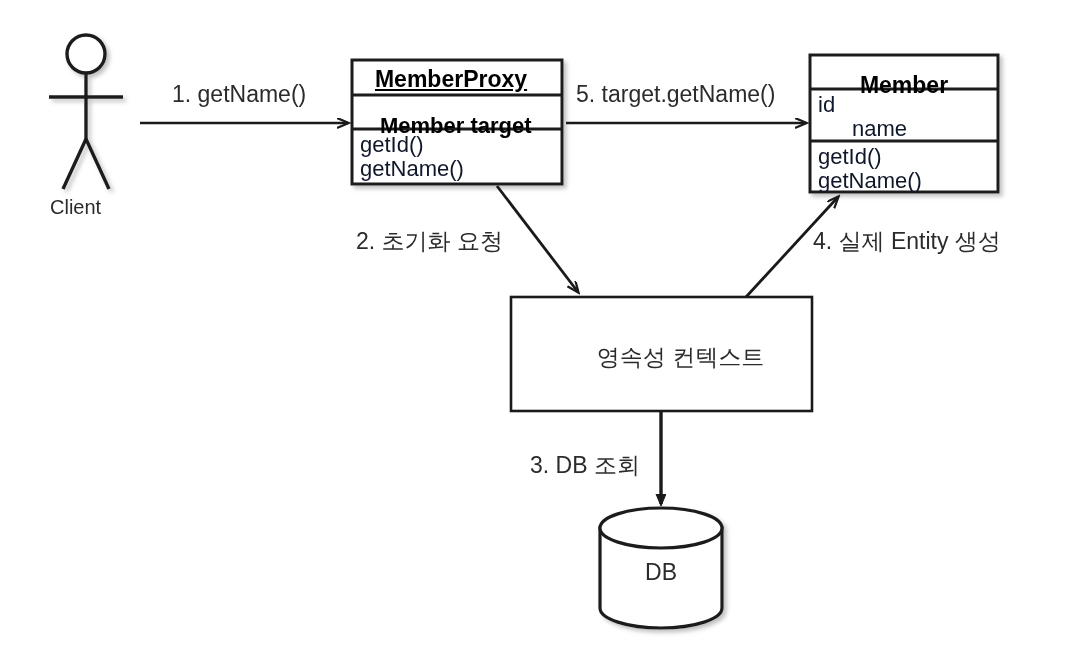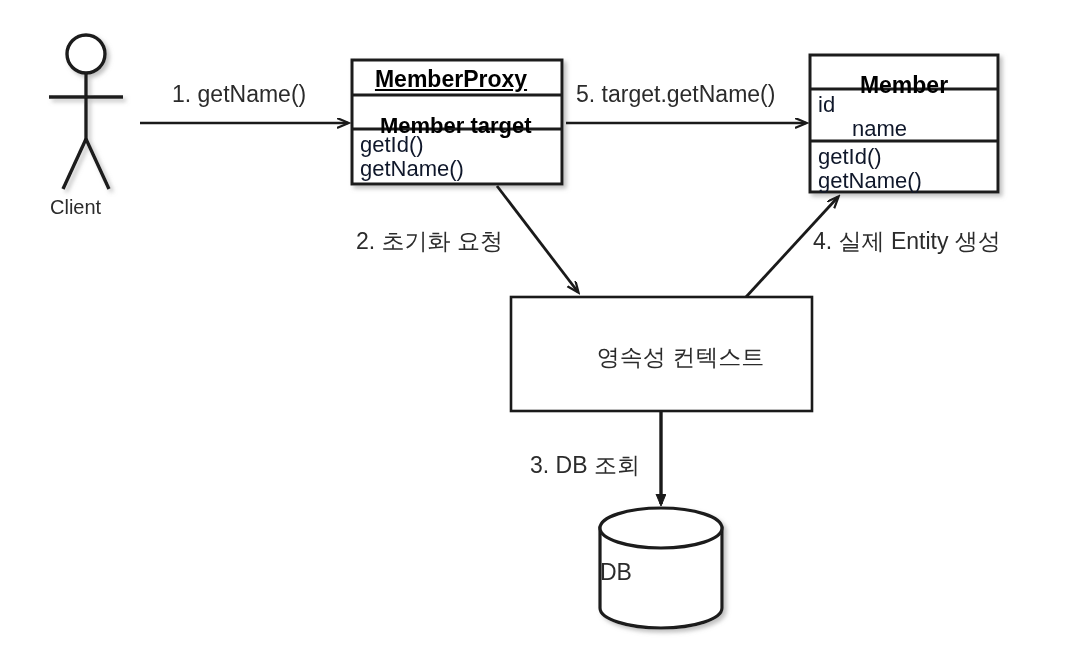--- a/index.html
+++ b/index.html
@@ -128,21 +128,21 @@
   <div class="cls-attr" style="left:360px; top:156px;">getName()</div>
 
   <div class="cls-title" style="left:810px; top:72px; width:188px;">Member</div>
   <div class="cls-attr" style="left:818px; top:92px;">id</div>
   <div class="cls-attr" style="left:852px; top:116px;">name</div>
   <div class="cls-attr" style="left:818px; top:144px;">getId()</div>
   <div class="cls-attr" style="left:818px; top:168px;">getName()</div>
 
   <div class="lbl lbl-ctx" style="left:511px; top:342px; width:339px; text-align:center;">영속성 컨텍스트</div>
 
-  <div class="lbl lbl-db" style="left:600px; top:559px; width:122px; ">DB</div>
+  <div class="lbl lbl-db" style="left:600px; top:559px; width:122px; text-align:center;">DB</div>
 
   <div class="lbl lbl-arrow" style="left:172px; top:81px;">1. getName()</div>
   <div class="lbl lbl-arrow" style="left:356px; top:226px;">2. 초기화 요청</div>
   <div class="lbl lbl-arrow" style="left:530px; top:450px;">3. DB 조회</div>
   <div class="lbl lbl-arrow" style="left:813px; top:226px;">4. 실제 Entity 생성</div>
   <div class="lbl lbl-arrow" style="left:576px; top:81px;text-align:center;">5. target.getName()</div>
 
 </div>
 
 </body></html>

